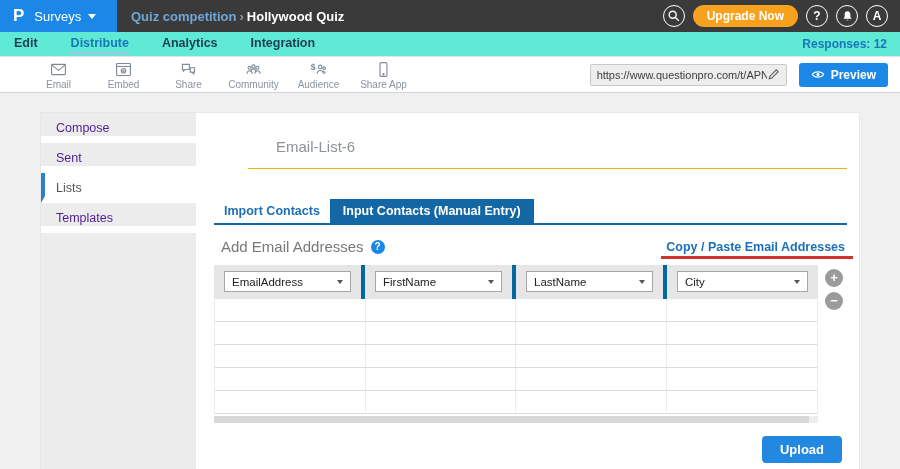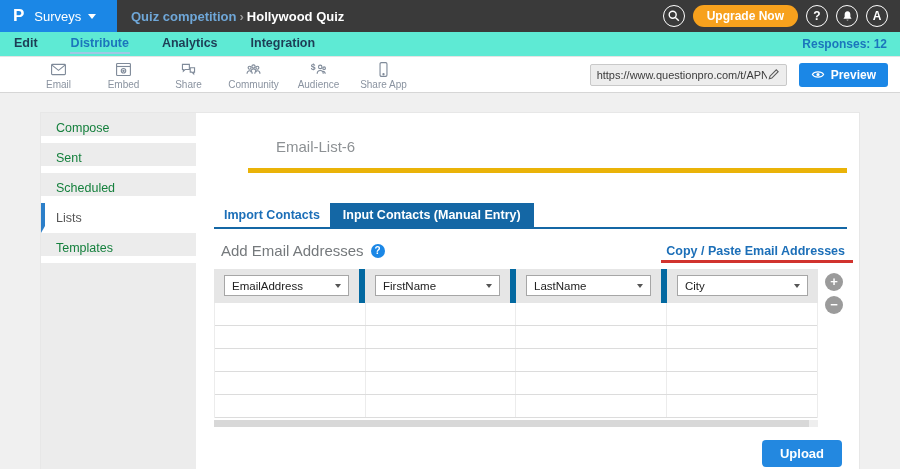--- a/index.html
+++ b/index.html
@@ -35,45 +35,45 @@
   .url-box { width:197px; height:22px; background:#ededed; border:1px solid #c9c9c9; border-radius:2px; display:flex; align-items:center; padding:0 6px; }
   .url-input { flex:1; border:none; background:transparent; font-size:11px; color:#3c3c3c; font-family:inherit; min-width:0; }
   .preview-btn { background:#1b87e6; border:none; color:#ffffff; height:24px; border-radius:3px; padding:0 12px; display:flex; align-items:center; gap:6px; font-size:12px; font-weight:700; cursor:pointer; font-family:inherit; }
 
   
   .page-body { position:relative; height:376px; background:#f0f0f0; }
   .card { position:absolute; left:40px; top:19px; width:820px; bottom:-10px; background:#fff; border:1px solid #e7e7e7; display:flex; }
 
   
   .sidebar { width:155px; background:#ececec; flex-shrink:0; display:flex; flex-direction:column; }
-  .sb-item { height:30px; line-height:30px; font-size:12.5px; color:#15803d; padding-left:15px; border-bottom:7px solid #fff; cursor:pointer; background:#ececec; }
+  .sb-item { height:30px; line-height:30px; font-size:12.5px; color:#4c1d95; padding-left:15px; border-bottom:7px solid #fff; cursor:pointer; background:#ececec; }
   .sb-item.active { background:#fff; border-left:4px solid #2c7fc9; padding-left:11px; color:#555; }
   .sb-fill { flex:1; background:#ececec; }
 
   
   .main { flex:1; padding:0 12px 0 18px; min-width:0; }
-  .title-block { margin-left:34px; padding-top:25px; border-bottom:5px solid #eab308; padding-bottom:13px; }
+  .title-block { margin-left:34px; padding-top:25px; border-bottom:1px solid #eab308; padding-bottom:13px; }
   .list-title { padding-left:28px; font-size:15px; color:#8d9194; }
 
   .tabs { display:flex; margin-top:30px; border-bottom:2px solid #1467a5; }
   .tab { padding:5px 10px 5px 10px; font-size:12.5px; font-weight:700; color:#1c6fb8; cursor:pointer; }
   .tab.active { background:#1467a5; color:#fff; padding:5px 13px; }
 
   .section-row { display:flex; justify-content:space-between; align-items:center; margin-top:12px; height:19px; }
   .section-left { display:flex; align-items:center; gap:7px; }
   .section-title { font-size:15px; color:#75797c;margin-left:7px; }
   .help-circle { width:14px; height:14px; border-radius:50%; background:#1b87e6; color:#fff; font-size:10px; font-weight:700; display:flex; align-items:center; justify-content:center; cursor:pointer; }
   .copy-link { position:relative; font-size:12.5px; font-weight:700; color:#1c6fb8; cursor:pointer; margin-right:2px; }
   .copy-link::after { content:""; position:absolute; left:-5px; right:-8px; bottom:-5px; height:2.5px; background:#d1332e; }
 
   
   .table-zone { display:flex; margin-top:9px; }
   .grid { width:604px; }
   .grid-header { display:grid; grid-template-columns:repeat(4,1fr); }
-  .hcell { background:#e6e6e6; height:34px; padding:6px 10px 0 10px; border-right:6px solid #0369a1; }
+  .hcell { background:#e6e6e6; height:34px; padding:6px 10px 0 10px; border-right:4px solid #0369a1; }
   .hcell:last-child { border-right:none; }
   .fake-select { background:#fff; border:1px solid #a6a6a6; height:21px; display:flex; align-items:center; justify-content:space-between; padding:0 7px; font-size:11.5px; color:#222; cursor:pointer; }
   .sel-caret { width:0; height:0; border-left:3.5px solid transparent; border-right:3.5px solid transparent; border-top:4.5px solid #555; }
   .grid-body { border-left:1px solid #ececec; border-right:1px solid #ececec; }
   .trow { display:grid; grid-template-columns:repeat(4,1fr); height:23px; border-bottom:1px solid #dcdcdc; }
   .tcell { border-right:1px solid #ececec; cursor:text; }
   .tcell:last-child { border-right:none; }
   .hscroll { height:7px; background:#eeeeee; margin-top:2px; position:relative; }
   .hscroll-thumb { position:absolute; left:0; top:0; bottom:0; width:98.5%; background:#d8d8d8; cursor:pointer; }
 
@@ -193,21 +193,20 @@
     </button>
   </div>
 </div>
 
 <div class="page-body">
   <div class="card">
 
     <div class="sidebar">
       <div class="sb-item">Compose</div>
       <div class="sb-item">Sent</div>
-      <div class="sb-item">Scheduled</div>
       <div class="sb-item active">Lists</div>
       <div class="sb-item">Templates</div>
       <div class="sb-fill"></div>
     </div>
 
     <div class="main">
       <div class="title-block">
         <div class="list-title">Email-List-6</div>
       </div>
 

